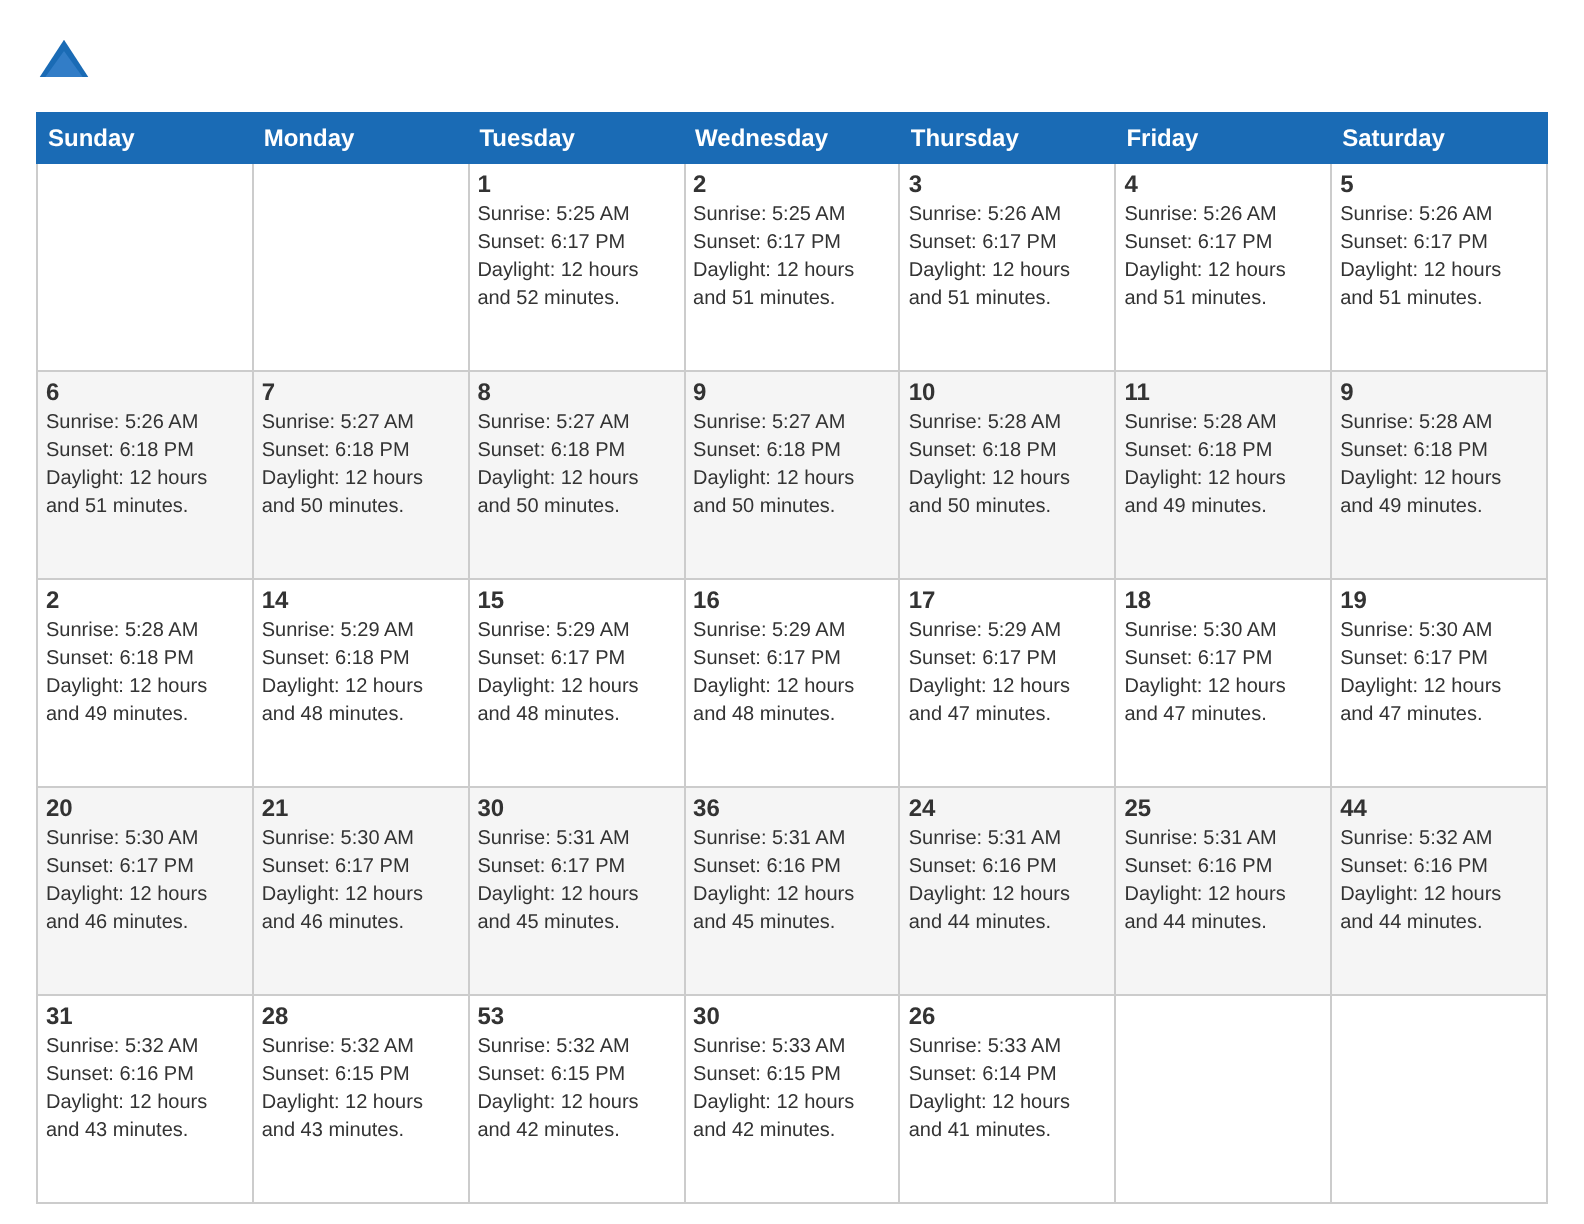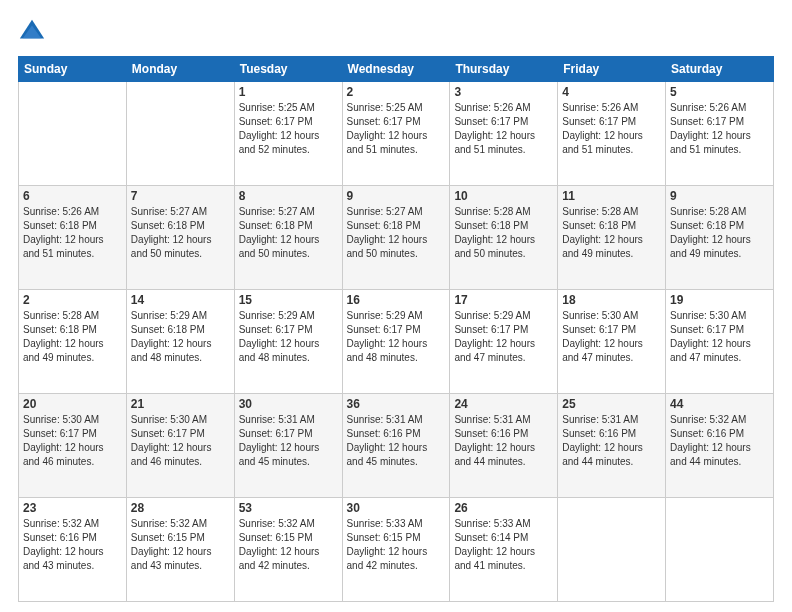--- a/index.html
+++ b/index.html
@@ -304,21 +304,21 @@
           </td>
           <td>
             <span class="day-num">44</span>
             <div class="day-info" style="white-space: pre-line;">Sunrise: 5:32 AM
 Sunset: 6:16 PM
 Daylight: 12 hours and 44 minutes.</div>
           </td>
         </tr>
         <tr>
           <td>
-            <span class="day-num">23</span>
+            <span class="day-num">31</span>
             <div class="day-info" style="white-space: pre-line;">Sunrise: 5:32 AM
 Sunset: 6:16 PM
 Daylight: 12 hours and 43 minutes.</div>
           </td>
           <td>
             <span class="day-num">28</span>
             <div class="day-info" style="white-space: pre-line;">Sunrise: 5:32 AM
 Sunset: 6:15 PM
 Daylight: 12 hours and 43 minutes.</div>
           </td>

